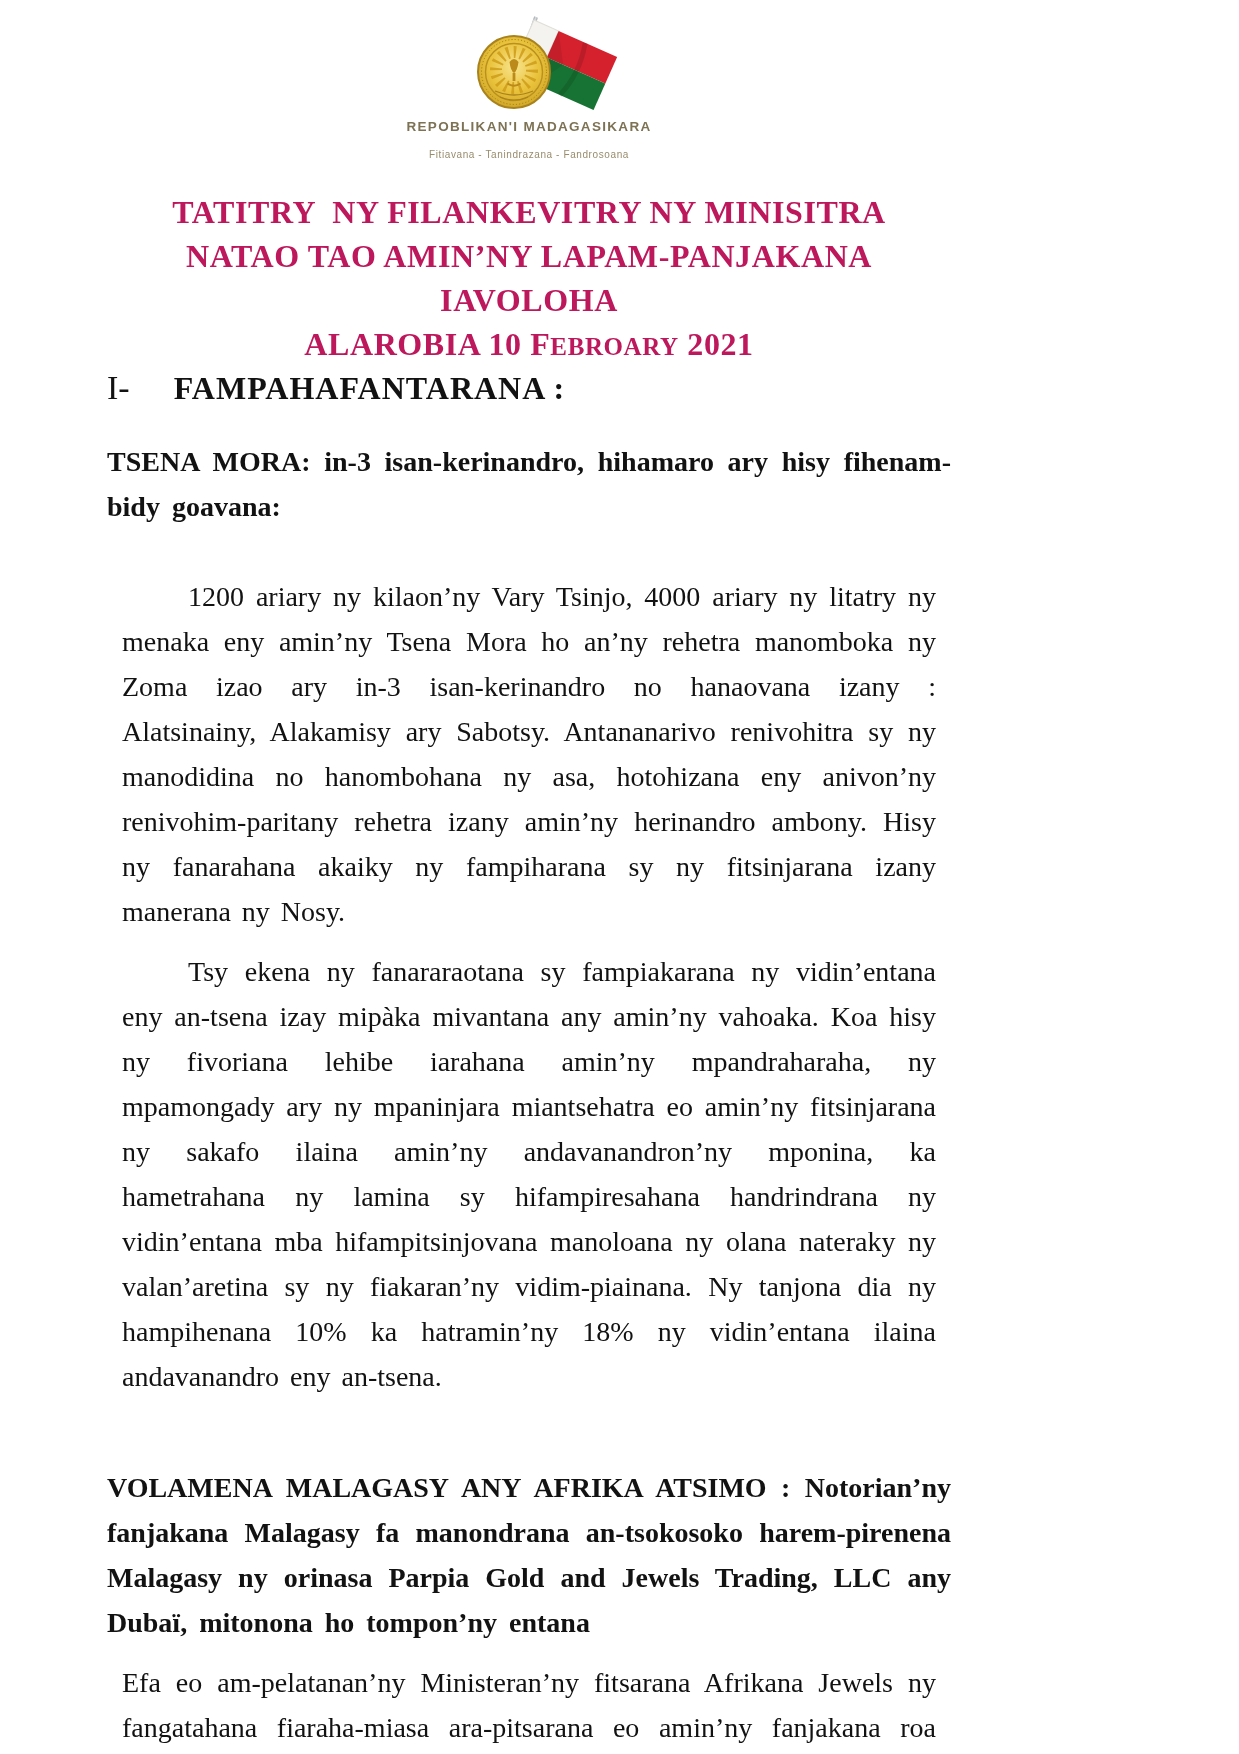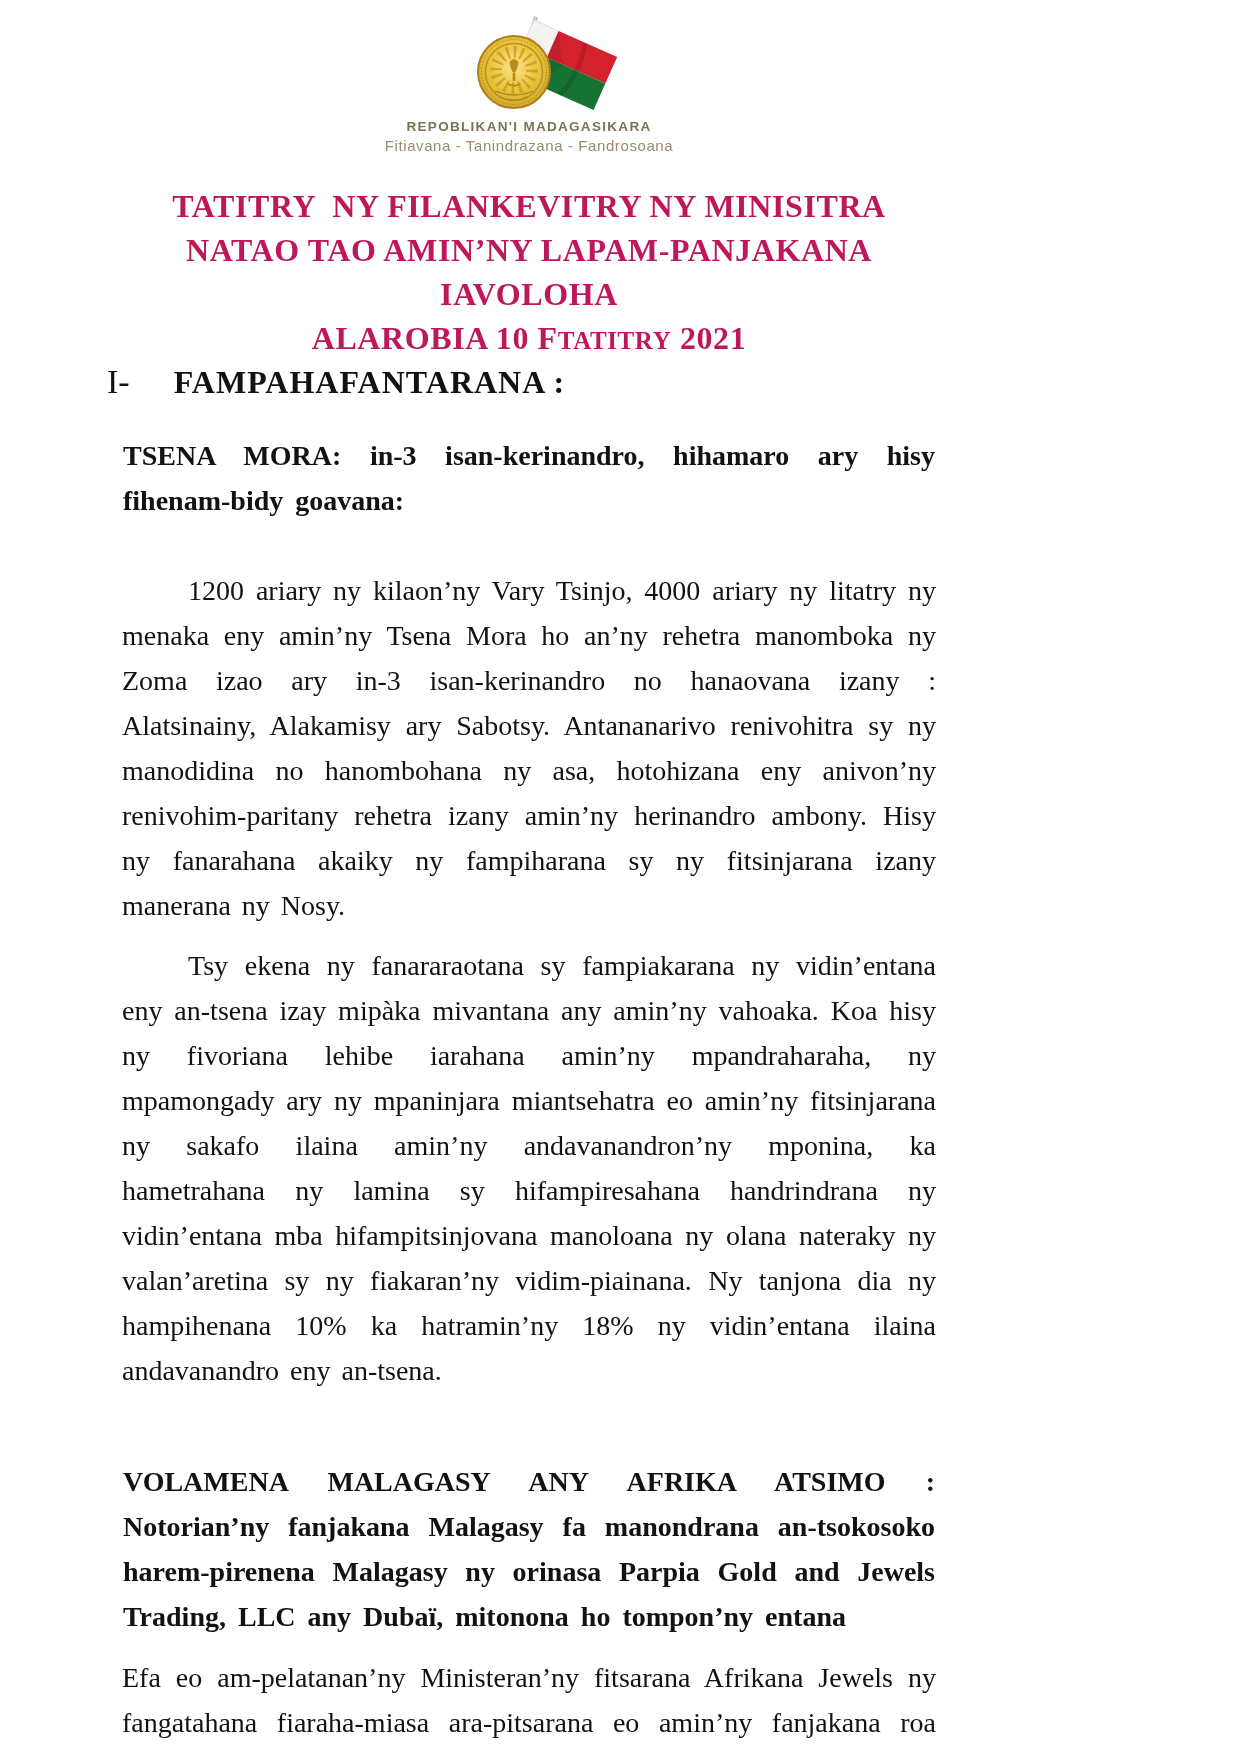--- a/index.html
+++ b/index.html
@@ -20,24 +20,24 @@
   .country-name {
     font-family: "Liberation Sans", sans-serif;
     font-weight: bold;
     font-size: 13.5px;
     letter-spacing: 1.3px;
     color: #7d7254;
     margin-top: 1px;
   }
   .motto {
     font-family: "Liberation Sans", sans-serif;
-    font-size: 15px;
+    font-size: 10px;
     letter-spacing: 0.6px;
     color: #988c6d;
-    margin-top: 3px;
+    margin-top: 15px;
   }
 
   
   .doc-title {
     margin-top: 30px;
     text-align: center;
     font-weight: bold;
     font-size: 32px;
     line-height: 44px;
     letter-spacing: 0.6px;
@@ -62,21 +62,21 @@
     letter-spacing: 1px;
   }
 
   
   .body-text h2 {
     font-size: 28px;
     font-weight: bold;
     line-height: 45px;
     text-align: justify;
     word-spacing: 5px;
-    margin: 16px;
+    margin: 0;
   }
   .body-text h2.h-first { margin-top: 32px; }
   .body-text h2.h-second { margin-top: 66px; }
   .body-text p {
     font-size: 28px;
     line-height: 45px;
     text-align: justify;
     word-spacing: 4px;
     margin: 15px;
   }
@@ -124,21 +124,21 @@
         <path d="M78,83 q14,6 28,0" stroke="#a8821c" stroke-width="1.2" fill="none"></path>
       </svg>
     </div>
     <div class="country-name">REPOBLIKAN'I MADAGASIKARA</div>
     <div class="motto">Fitiavana - Tanindrazana - Fandrosoana</div>
   </div>
 
   <div class="doc-title">
     <div class="t-line">TATITRY  NY FILANKEVITRY NY MINISITRA</div>
     <div class="t-line">NATAO TAO AMIN’NY LAPAM-PANJAKANA IAVOLOHA</div>
-    <div class="t-line"><span>ALAROBIA 10 F</span><span class="sc">TATITRY</span><span> 2021</span></div>
+    <div class="t-line"><span>ALAROBIA 10 F</span><span class="sc">EBROARY</span><span> 2021</span></div>
   </div>
 
   <div class="section-head">
     <span class="numeral">I-</span><span class="sh-label">FAMPAHAFANTARANA :</span>
   </div>
 
   <div class="body-text">
     <h2 class="h-first">TSENA MORA: in-3 isan-kerinandro, hihamaro ary hisy fihenam-bidy goavana:</h2>
     <p class="lead indent">1200 ariary ny kilaon’ny Vary Tsinjo, 4000 ariary ny litatry ny menaka eny amin’ny Tsena Mora ho an’ny rehetra manomboka ny Zoma izao ary in-3 isan-kerinandro no hanaovana izany : Alatsinainy, Alakamisy ary Sabotsy. Antananarivo renivohitra sy ny manodidina no hanombohana ny asa, hotohizana eny anivon’ny renivohim-paritany rehetra izany amin’ny herinandro ambony.  Hisy ny fanarahana akaiky ny fampiharana sy ny fitsinjarana izany manerana ny Nosy.</p>
     <p class="indent">Tsy ekena ny fanararaotana sy fampiakarana ny vidin’entana eny an-tsena izay mipàka mivantana any amin’ny vahoaka. Koa hisy ny fivoriana lehibe iarahana amin’ny mpandraharaha, ny mpamongady ary ny mpaninjara miantsehatra eo amin’ny fitsinjarana ny sakafo ilaina amin’ny andavanandron’ny mponina, ka hametrahana ny lamina sy hifampiresahana handrindrana ny vidin’entana mba hifampitsinjovana manoloana ny olana nateraky ny valan’aretina sy ny fiakaran’ny vidim-piainana. Ny tanjona dia ny hampihenana 10% ka hatramin’ny 18% ny vidin’entana ilaina andavanandro eny an-tsena.</p>

